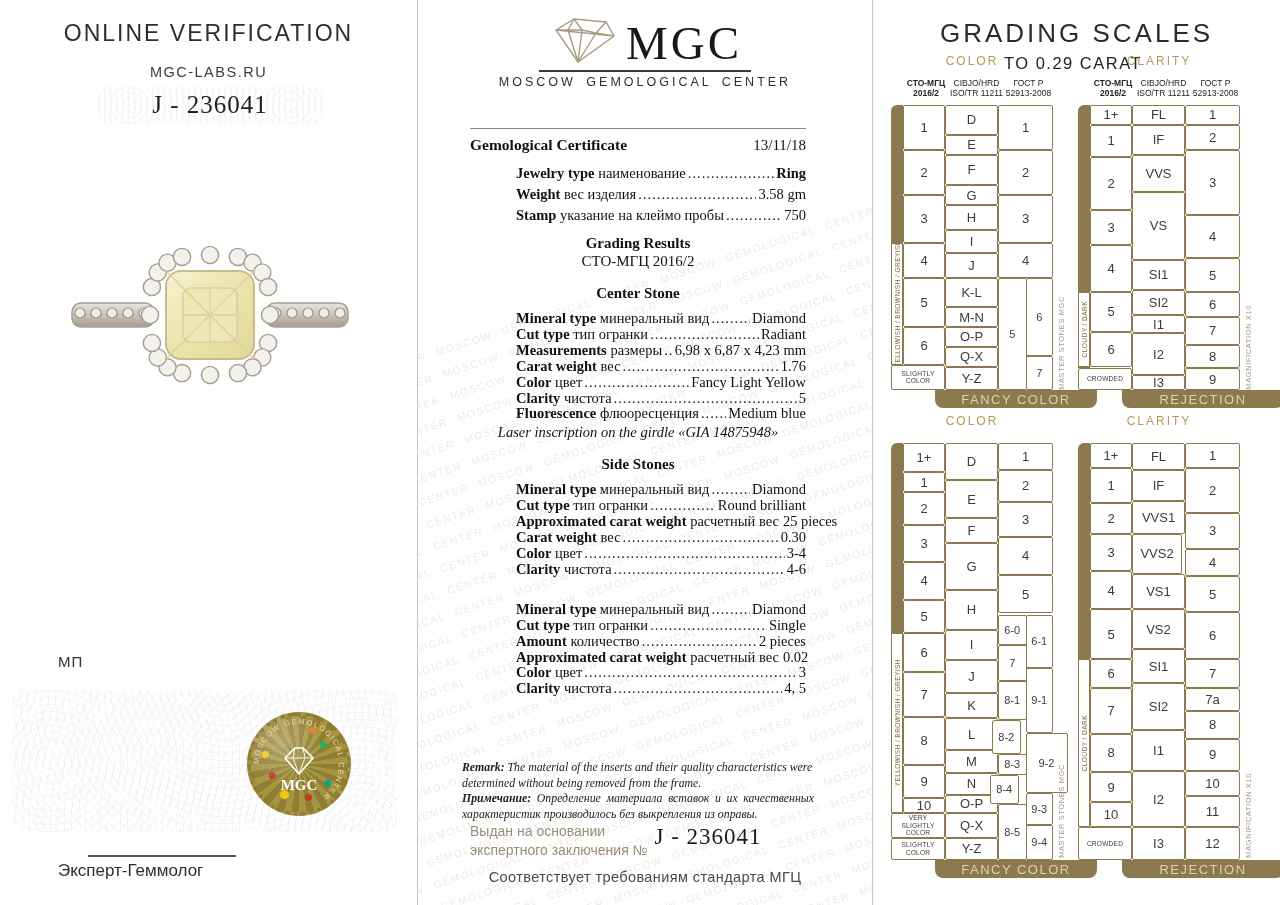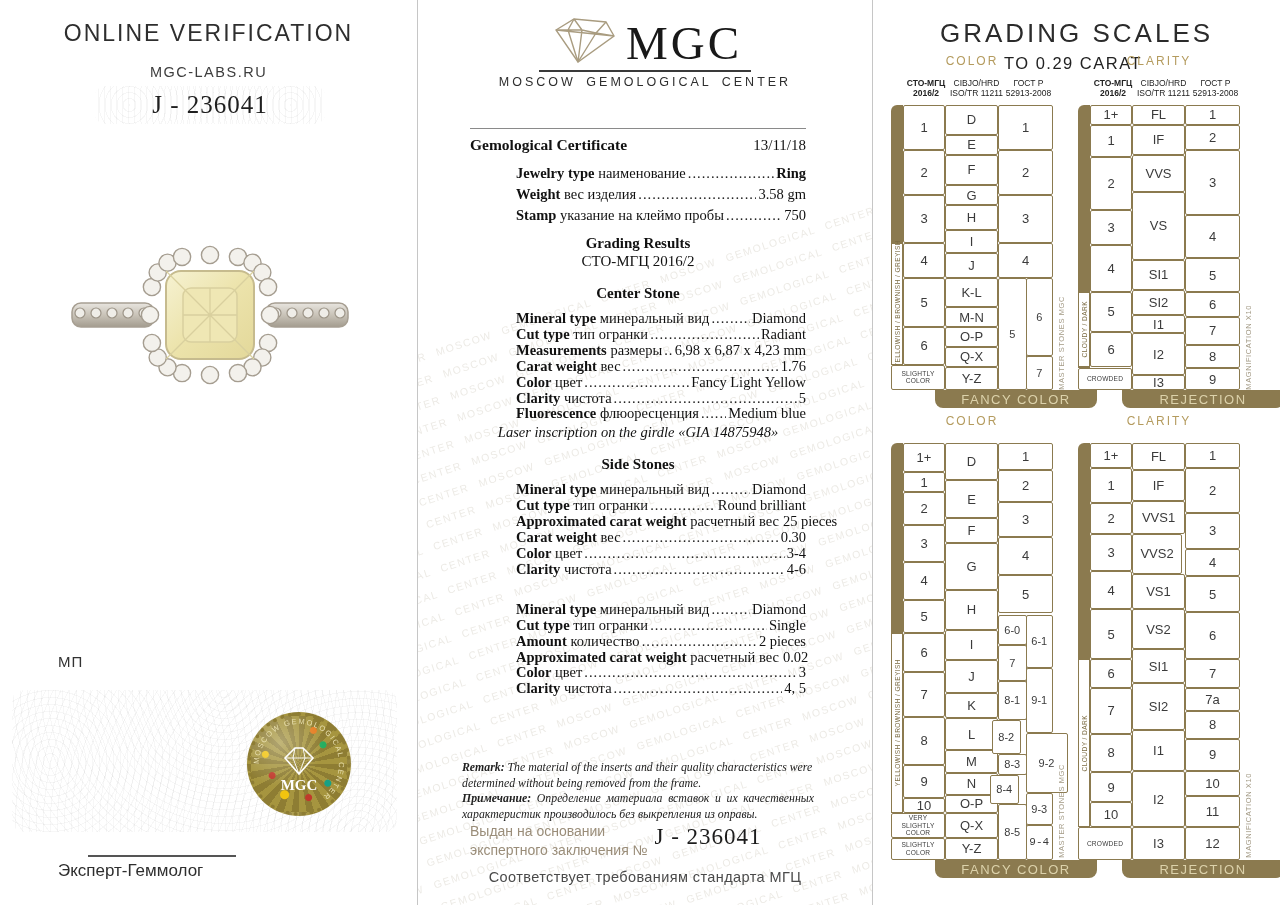--- a/index.html
+++ b/index.html
@@ -519,21 +519,21 @@
         <div class="cell sub" style="left: 107px; width: 28.5px; top: 48.5%; height: 8.5%;">7</div>
         <div class="cell sub" style="left: 107px; width: 28.5px; top: 57%; height: 9.5%;">8-1</div>
         <div class="cell sub" style="left: 101px; width: 28.5px; top: 66.5%; height: 8%;">8-2</div>
         <div class="cell sub" style="left: 107px; width: 28.5px; top: 74.5%; height: 5%;">8-3</div>
         <div class="cell sub" style="left: 99px; width: 28.5px; top: 79.5%; height: 7%;">8-4</div>
         <div class="cell sub" style="left: 107px; width: 28.5px; top: 86.5%; height: 13.5%;">8-5</div>
         <div class="cell sub" style="left: 134.5px; width: 27.5px; top: 41.2%; height: 12.8%;">6-1</div>
         <div class="cell sub" style="left: 134.5px; width: 27.5px; top: 54%; height: 15.5%;">9-1</div>
         <div class="cell sub" style="left: 134.5px; width: 42px; top: 69.5%; height: 14.5%;">9-2</div>
         <div class="cell sub" style="left: 134.5px; width: 27.5px; top: 84%; height: 7.5%;">9-3</div>
-        <div class="cell sub" style="left: 134.5px; width: 27.5px; top: 91.5%; height: 8.5%; font-family: Liberation Mono, monospace;">9-4</div>
+        <div class="cell sub" style="left: 134.5px; width: 27.5px; top: 91.5%; height: 8.5%;">9-4</div>
         <div class="cell tiny" style="left: 0px; width: 54px; top: 88.7%; height: 6%;">VERY SLIGHTLY COLOR</div>
         <div class="cell tiny" style="left: 0px; width: 54px; top: 94.7%; height: 5.3%;">SLIGHTLY COLOR</div>
         <div class="bar" style="top: 417px;">FANCY COLOR</div>
       </div>
     <div class="scale" id="t2-clarity" style="left:205px;top:443px;height:417px;">
         <div class="sb-strip" style="top: 0%; height: 92.2%;"></div>
         <div class="sb-win" style="top: 51.9%; height: 40.3%;">
           <span>CLOUDY / DARK</span>
         </div>
         <div class="cell" style="left: 12px; width: 42px; top: 0%; height: 6%;">1+</div>

